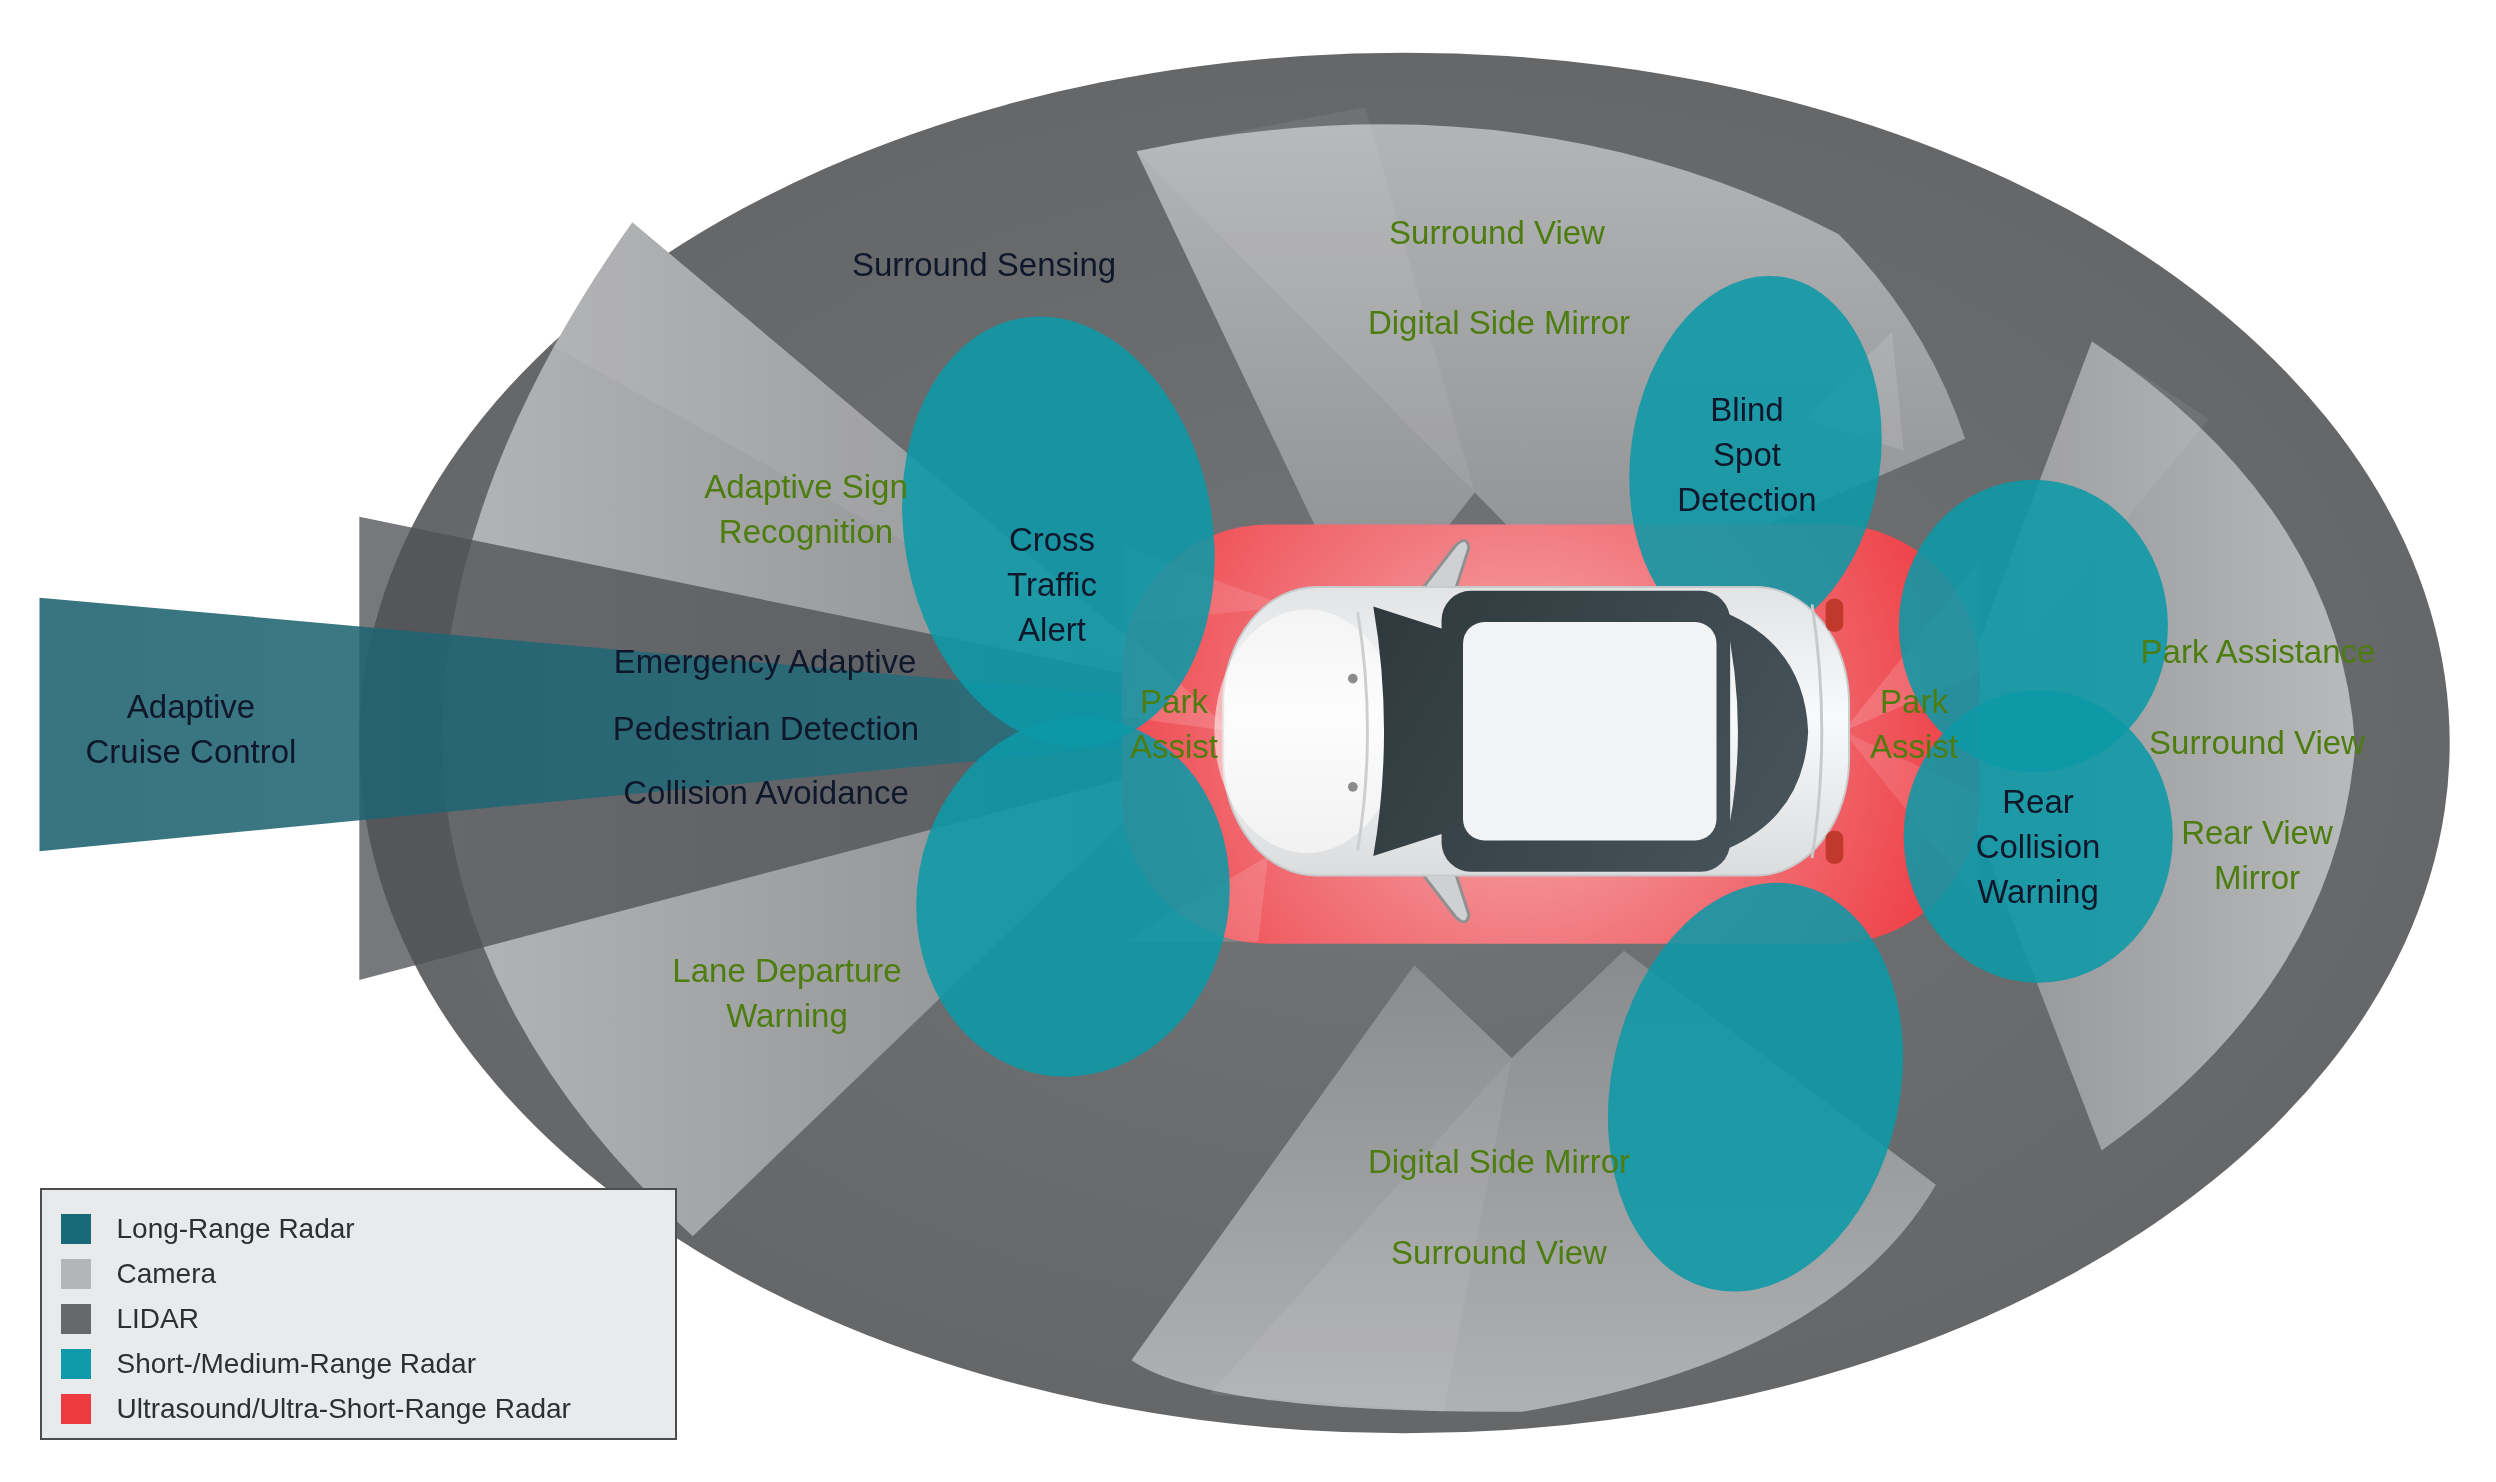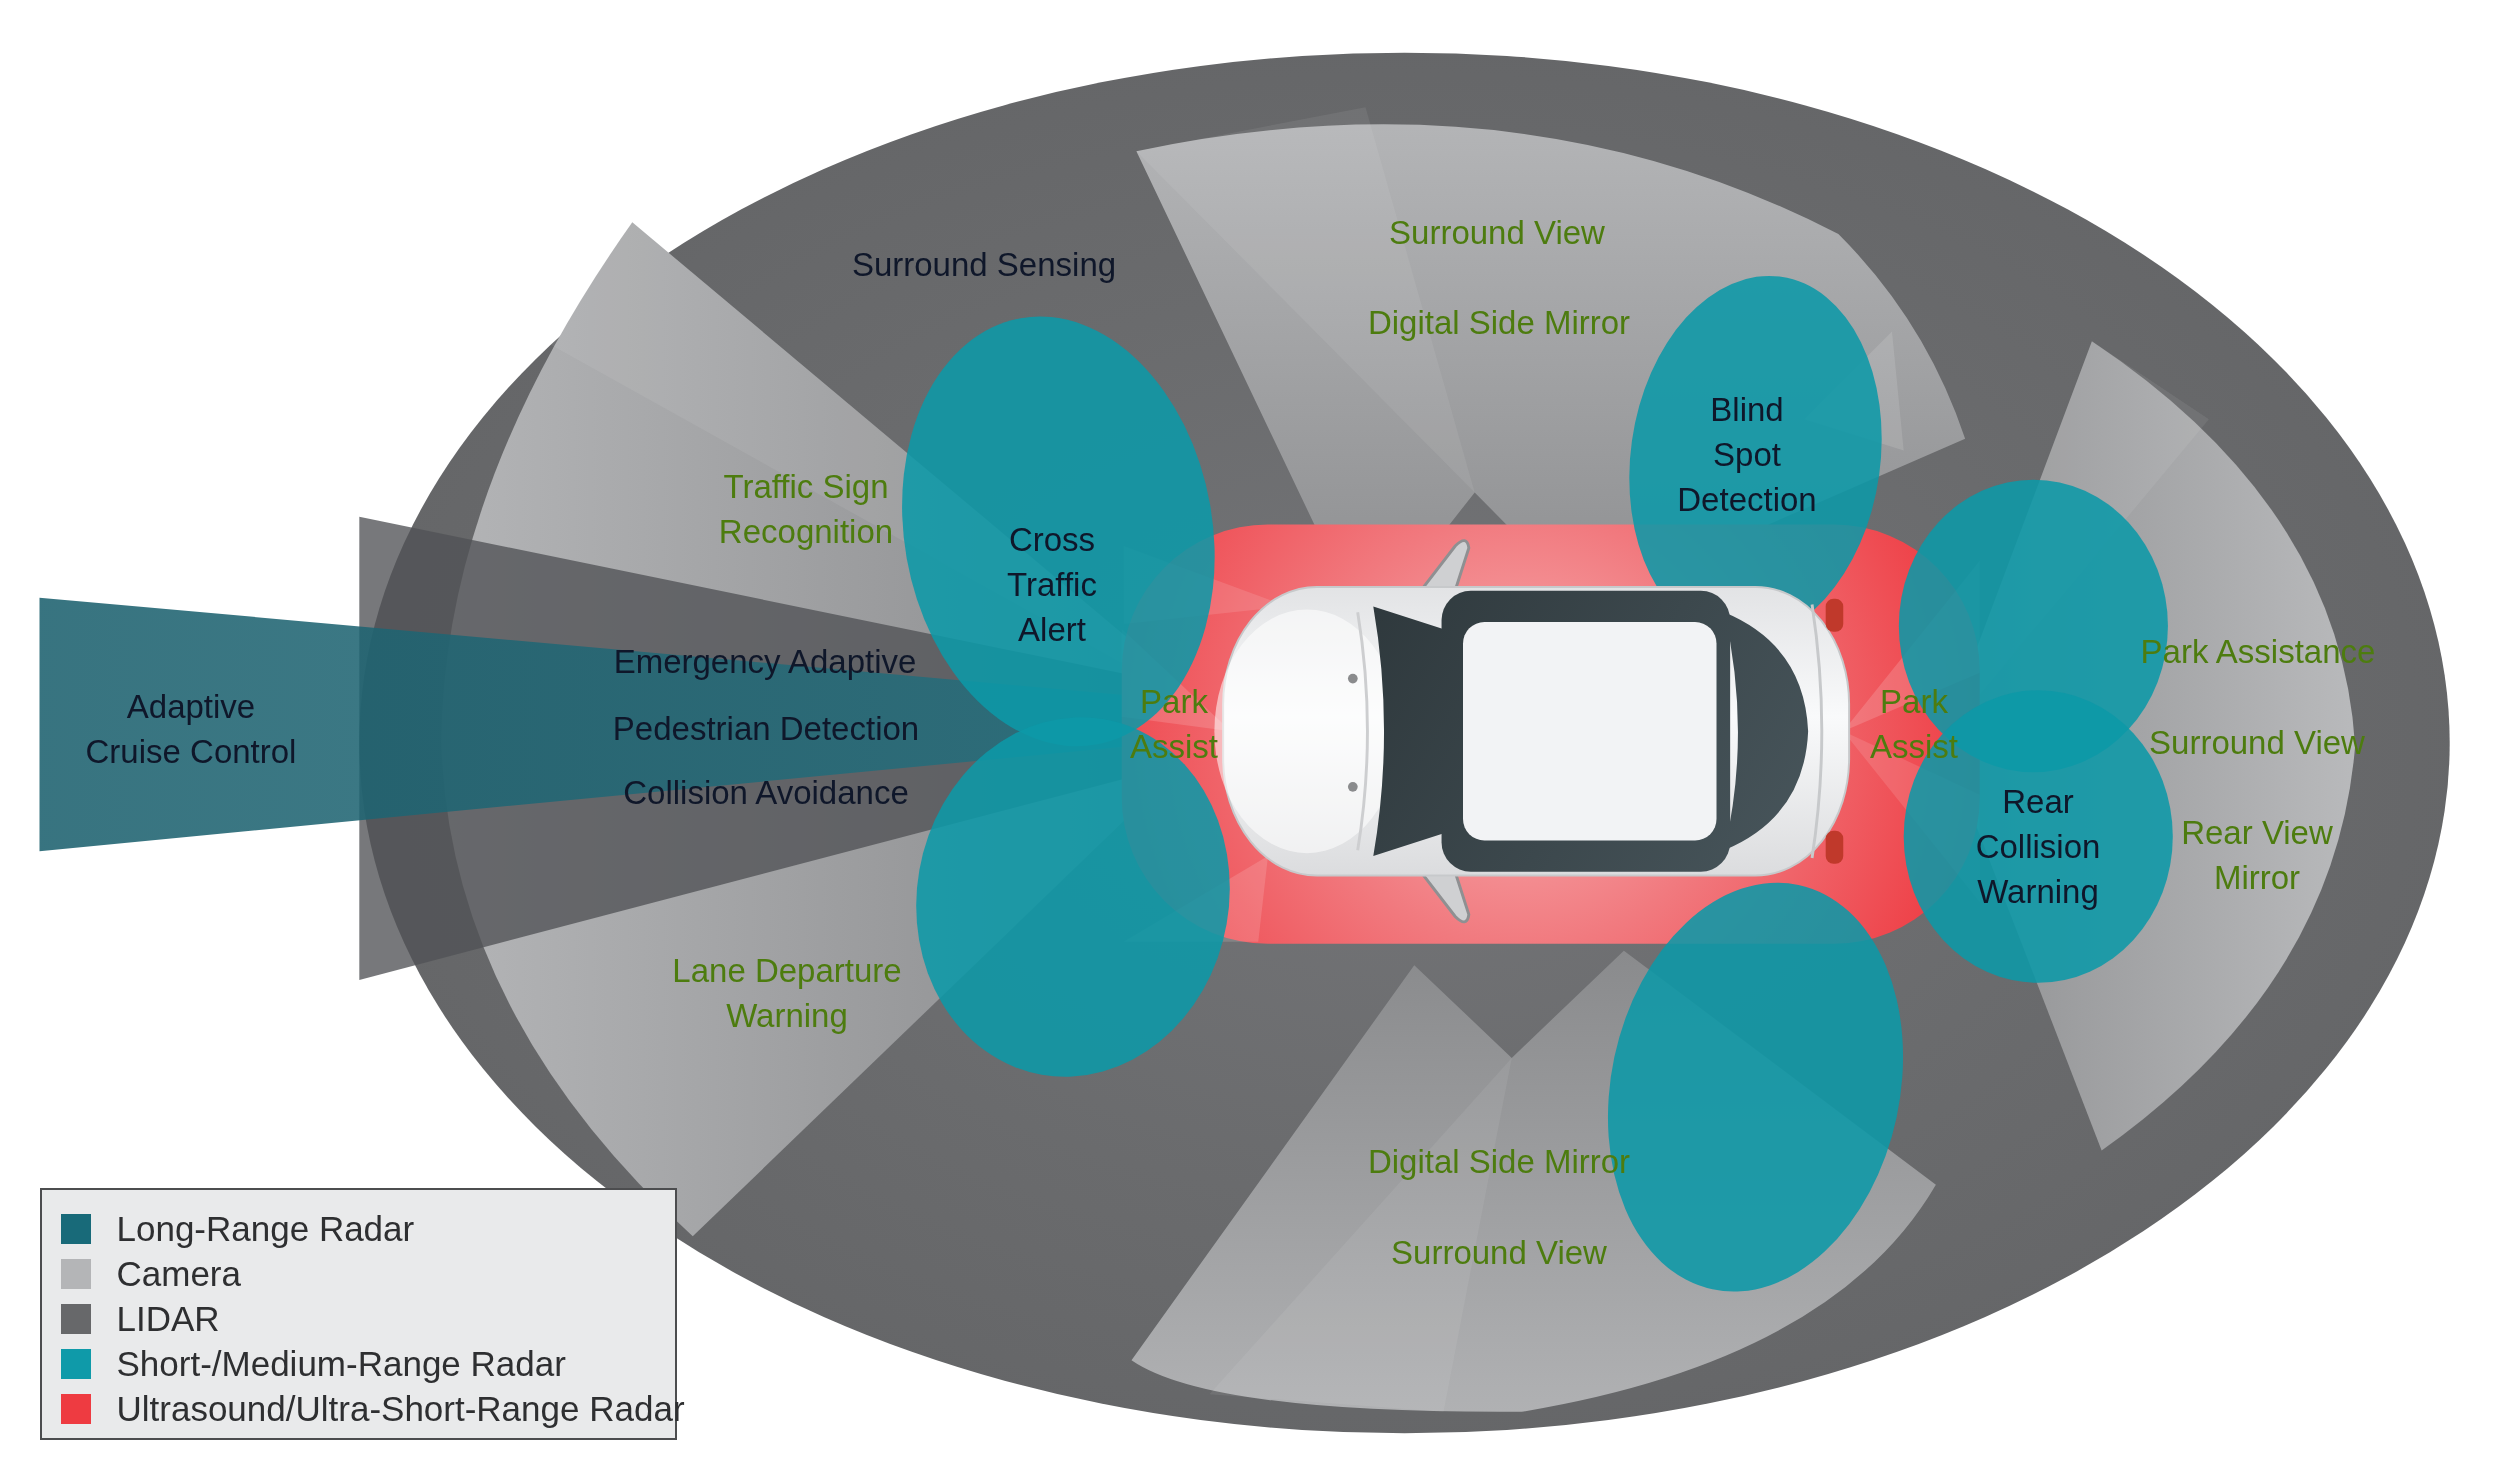--- a/index.html
+++ b/index.html
@@ -38,21 +38,21 @@
     align-items:center;
     height:45px;
     padding-left:18.5px;
   }
   .swatch{
     width:30px;height:30px;
     margin-right:26px;
     flex:0 0 30px;
   }
   .legend-label{
-    font-size:35px;
+    font-size:28px;
     color:#2e2f31;
     white-space:nowrap;
   }
 </style>
 </head>
 <body>
 
 <div class="stage">
 
   <svg width="2497" height="1482" viewBox="0 0 2560 1520">
@@ -163,21 +163,21 @@
   </svg>
 
   <div class="lbl lbl-light" style="left:191px;top:729px;">Adaptive
 Cruise Control</div>
   <div class="lbl lbl-light" style="left:984px;top:264px;">Surround Sensing</div>
   <div class="lbl lbl-dark" style="left:1497px;top:232px;">Surround View</div>
   <div class="lbl lbl-dark" style="left:1499px;top:322px;">Digital Side Mirror</div>
   <div class="lbl lbl-light" style="left:1747px;top:454px;">Blind
 Spot
 Detection</div>
-  <div class="lbl lbl-dark" style="left:806px;top:509px;">Traffic Sign
+  <div class="lbl lbl-dark" style="left:806px;top:509px;">Adaptive Sign
 Recognition</div>
   <div class="lbl lbl-light" style="left:1052px;top:584px;">Cross
 Traffic
 Alert</div>
   <div class="lbl lbl-light" style="left:765px;top:661px;">Emergency Adaptive</div>
   <div class="lbl lbl-light" style="left:766px;top:728px;">Pedestrian Detection</div>
   <div class="lbl lbl-light" style="left:766px;top:792px;">Collision Avoidance</div>
   <div class="lbl lbl-dark" style="left:1174px;top:724px;">Park
 Assist</div>
   <div class="lbl lbl-dark" style="left:1914px;top:724px;">Park

